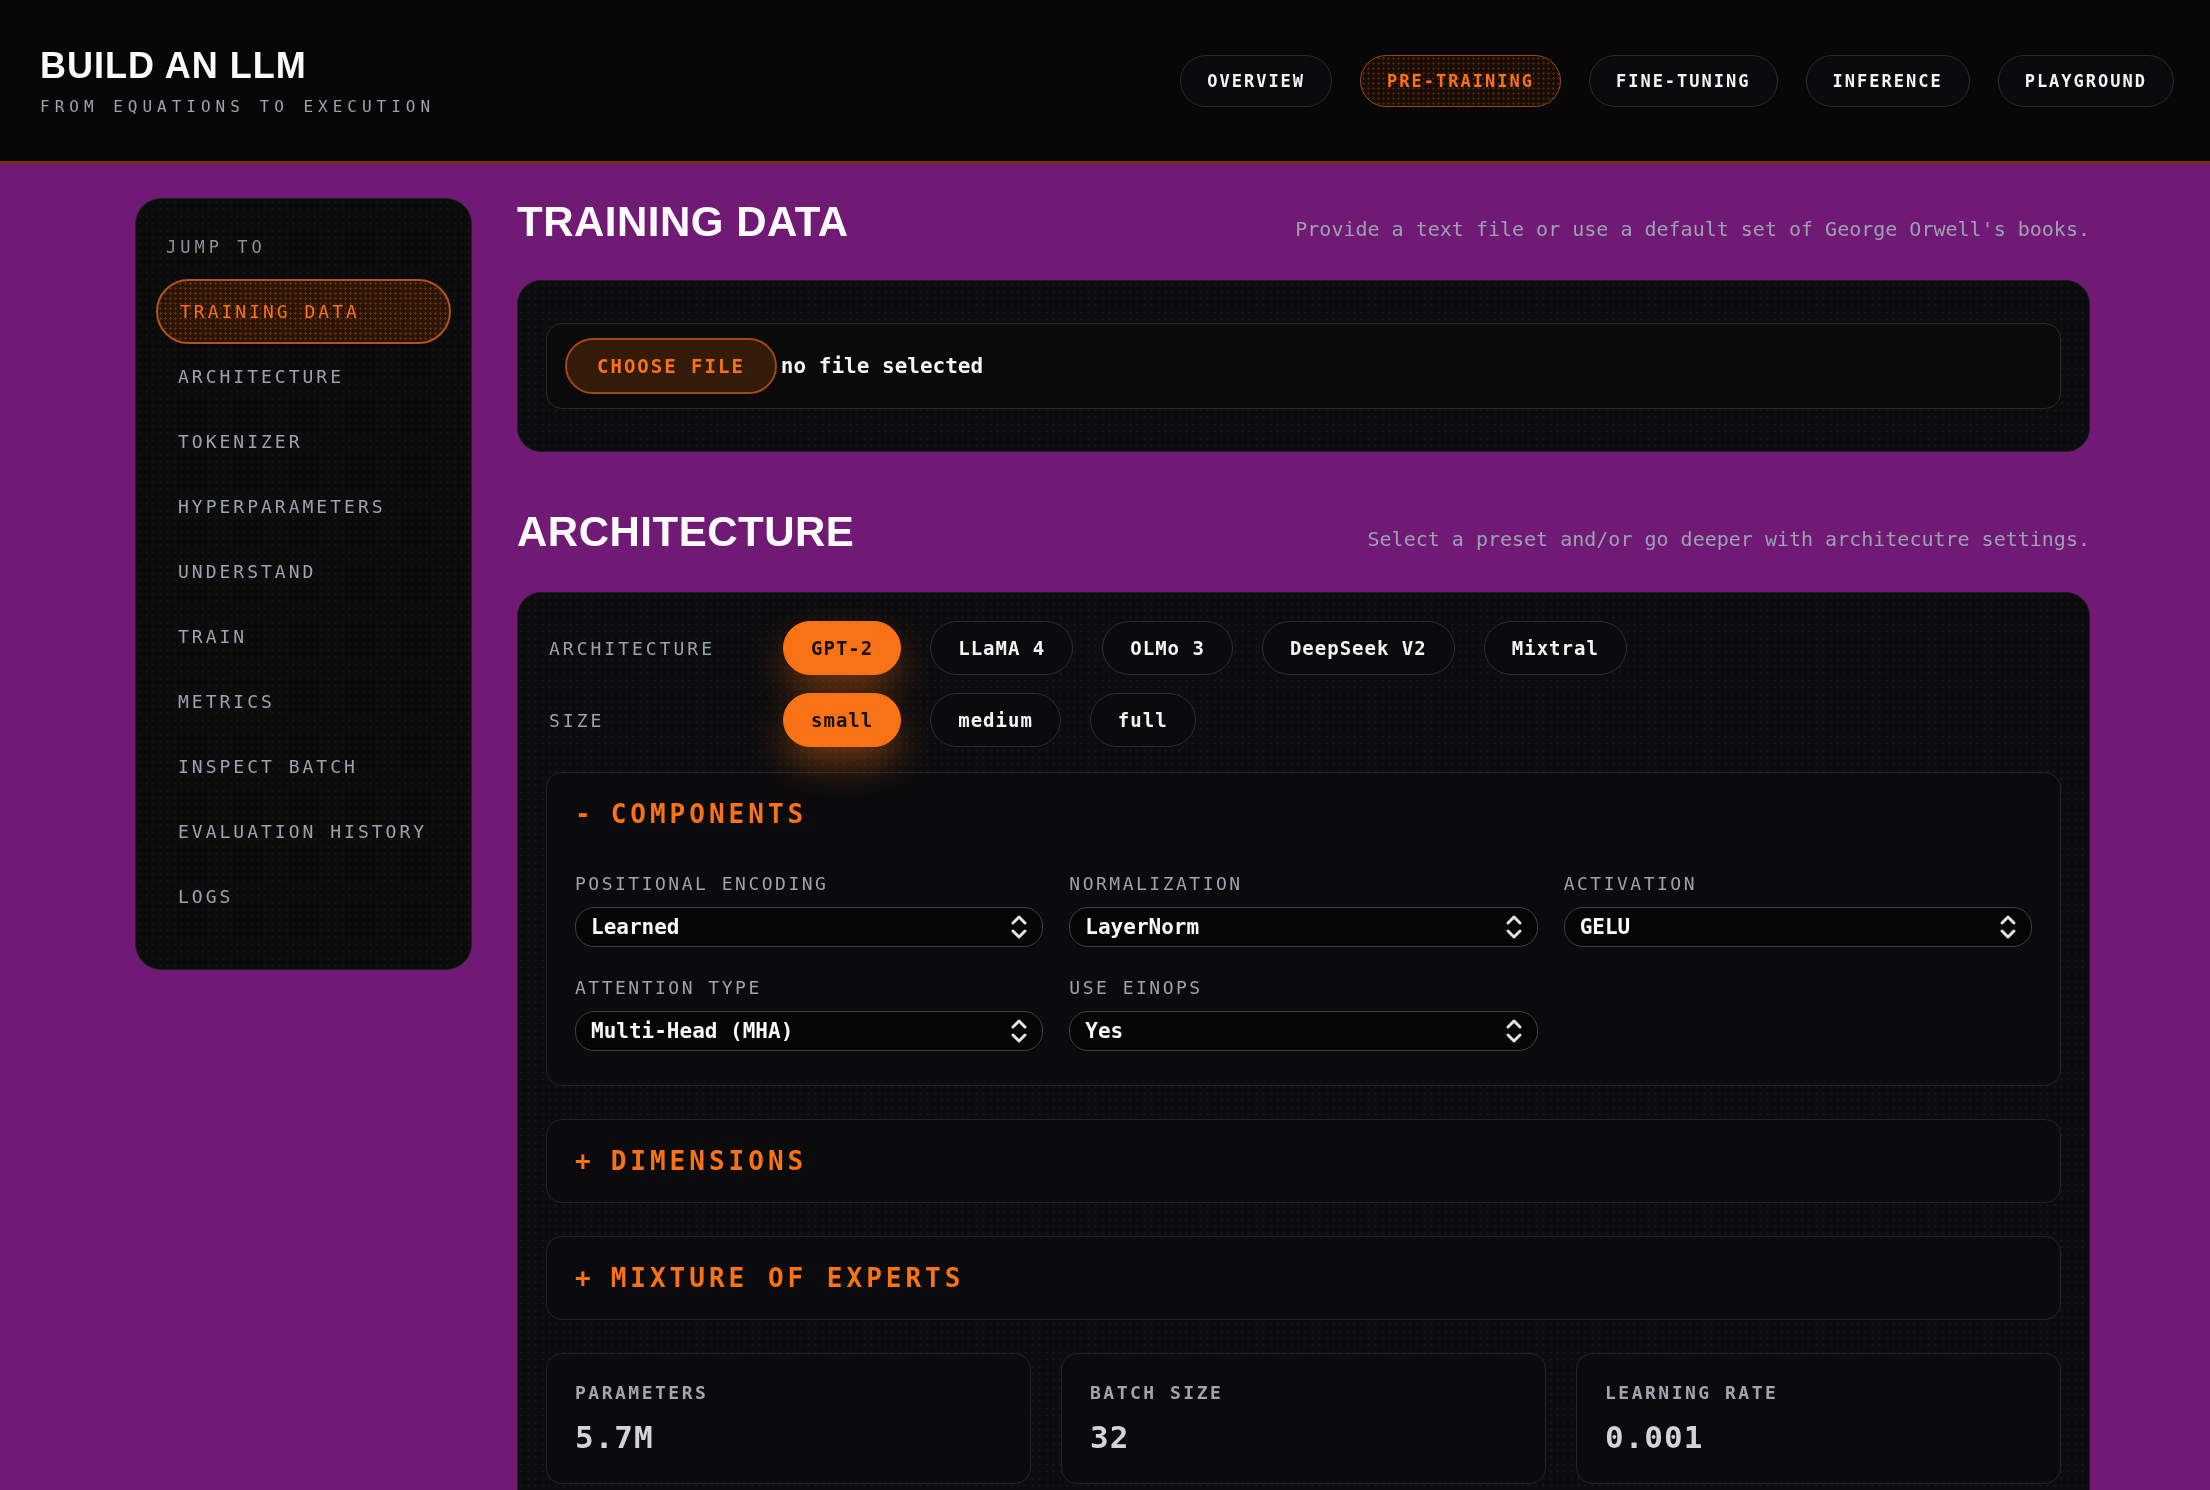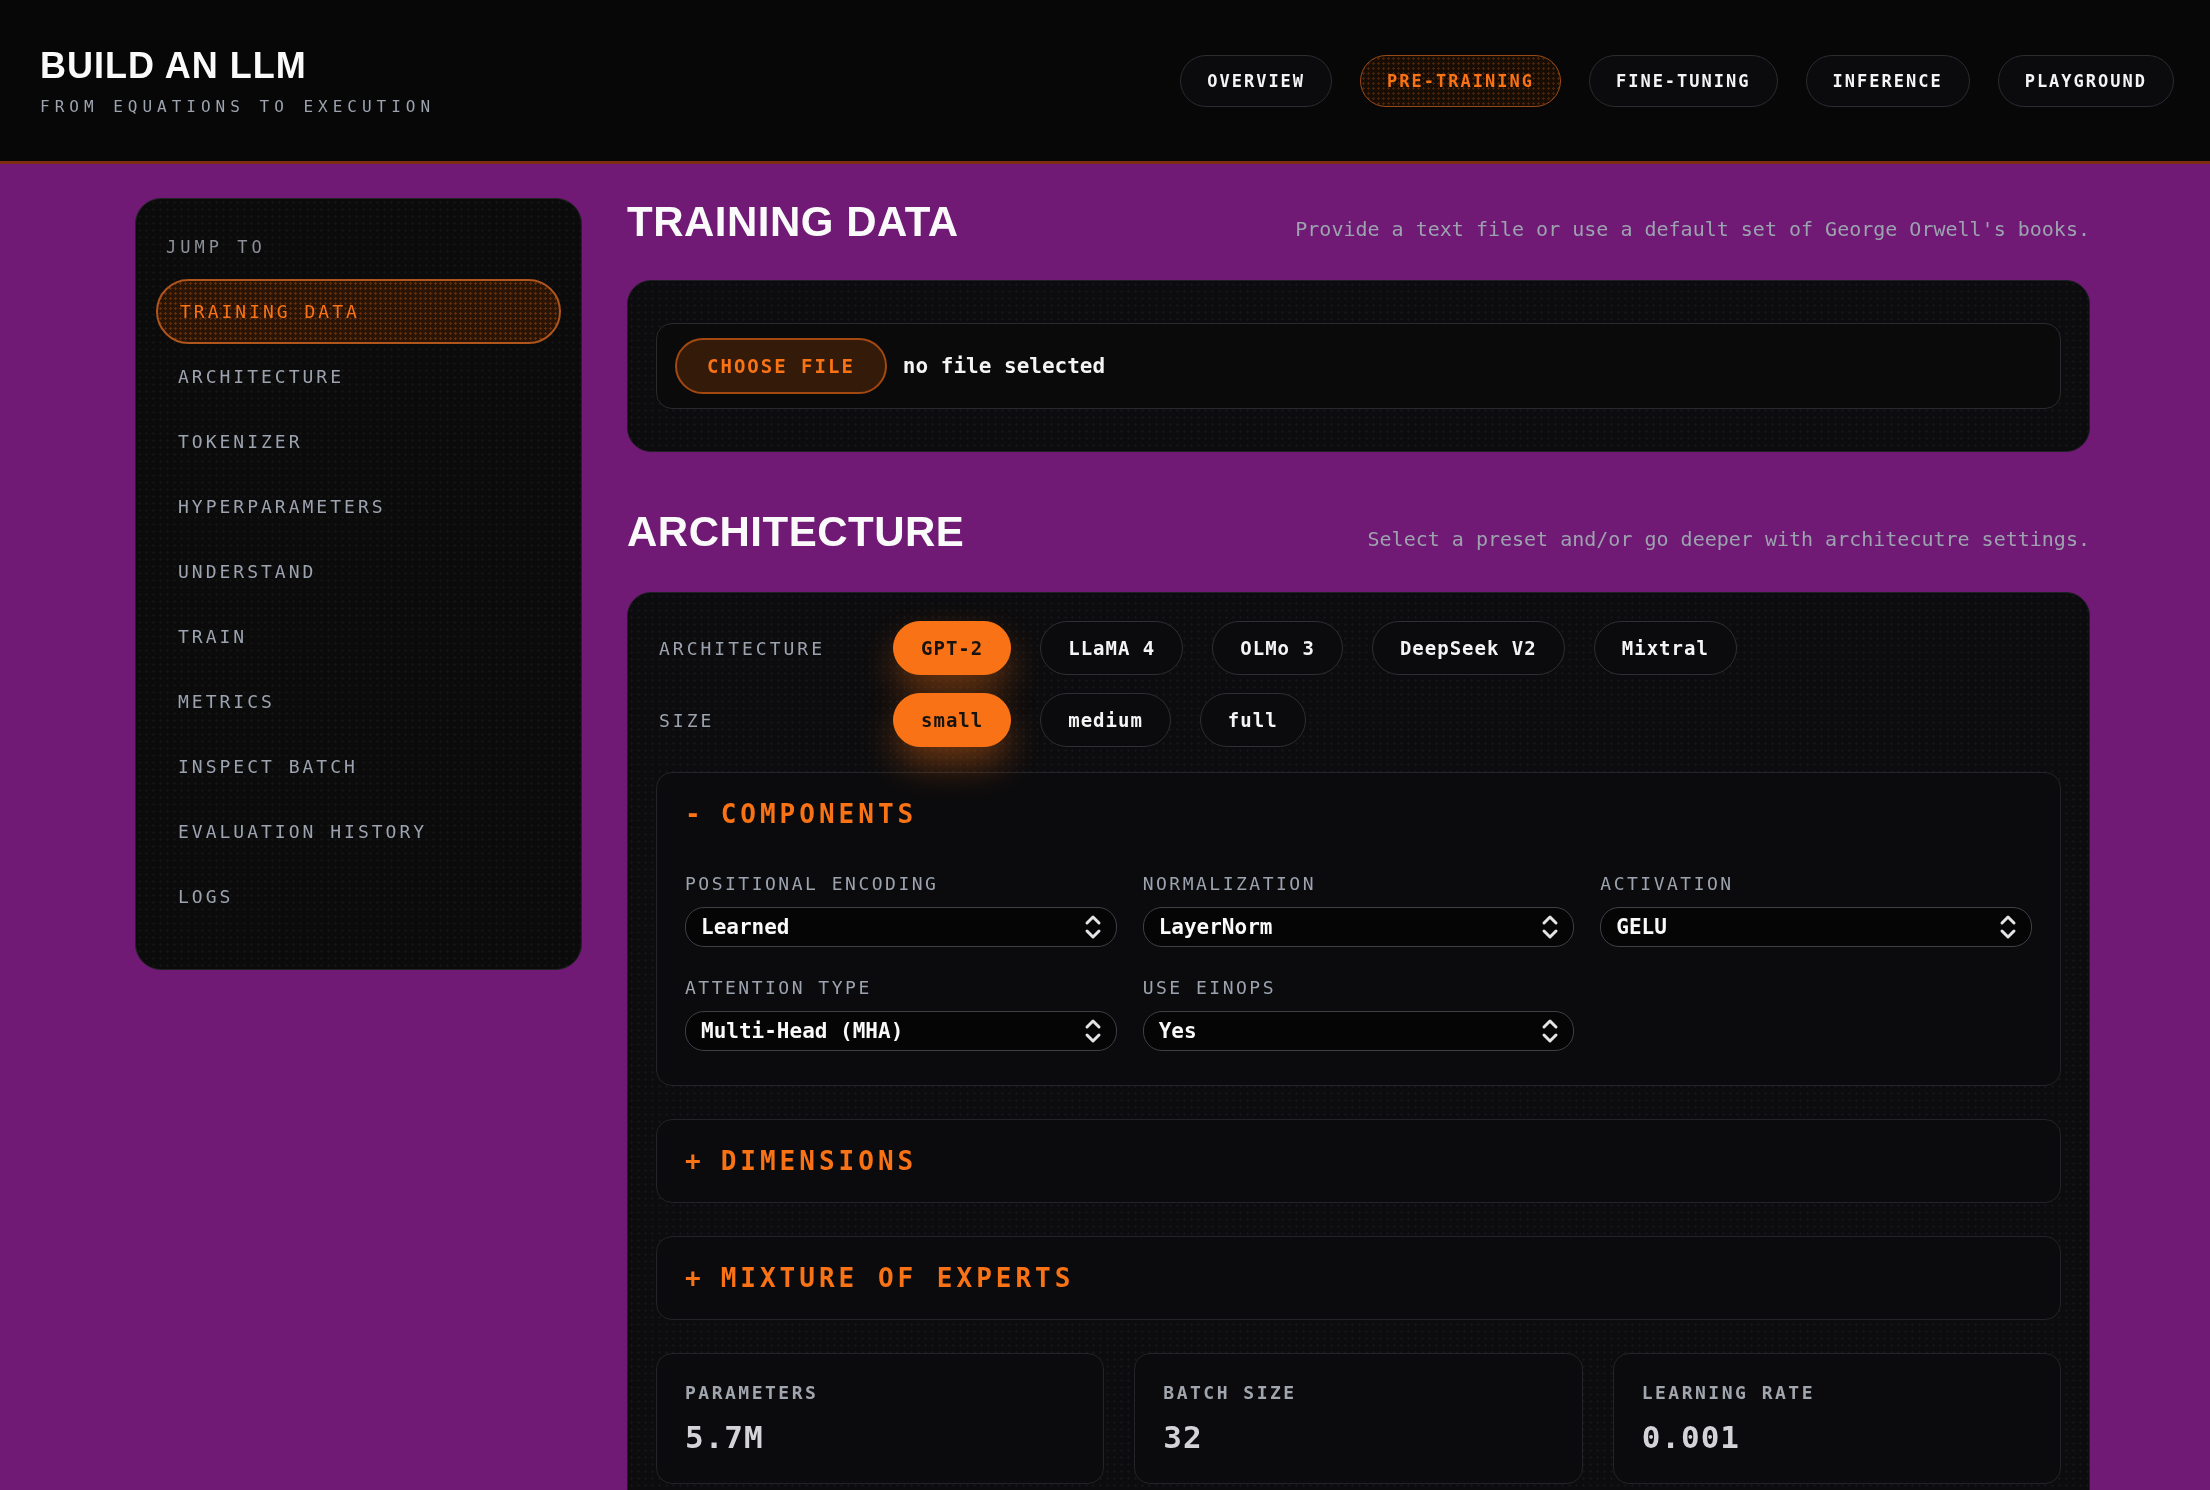--- a/index.html
+++ b/index.html
@@ -61,21 +61,21 @@
   
   .layout {
     display: flex;
     align-items: flex-start;
     padding: 34px 120px 0 135px;
     gap: 45px;
   }
 
   
   .sidebar {
-    width: 447px;
+    width: 337px;
     flex: none;
     border: 1px solid #232327;
     border-radius: 26px;
     padding: 32px 20px 40px 20px;
     background-color: #0b0b0c;
     background-image: radial-gradient(rgba(255,255,255,0.035) 1px, transparent 1.2px);
     background-size: 7px 7px;
   }
   .sidebar-label {
     font-size: 17px;
@@ -129,21 +129,21 @@
 
   
   .file-card { margin-top: 34px; padding: 42px 28px; }
   .file-box {
     border: 1px solid #2a2a2e;
     border-radius: 16px;
     background: #0a0a0b;
     padding: 14px 18px;
     display: flex;
     align-items: center;
-    gap: 16px;
+    gap: 4px;
   }
   .choose-file {
     font-family: "DejaVu Sans Mono", monospace;
     font-weight: bold;
     font-size: 19px;
     letter-spacing: 2px;
     color: #f97316;
     background: #331a09;
     border: 2px solid #a3480f;
     border-radius: 9999px;

